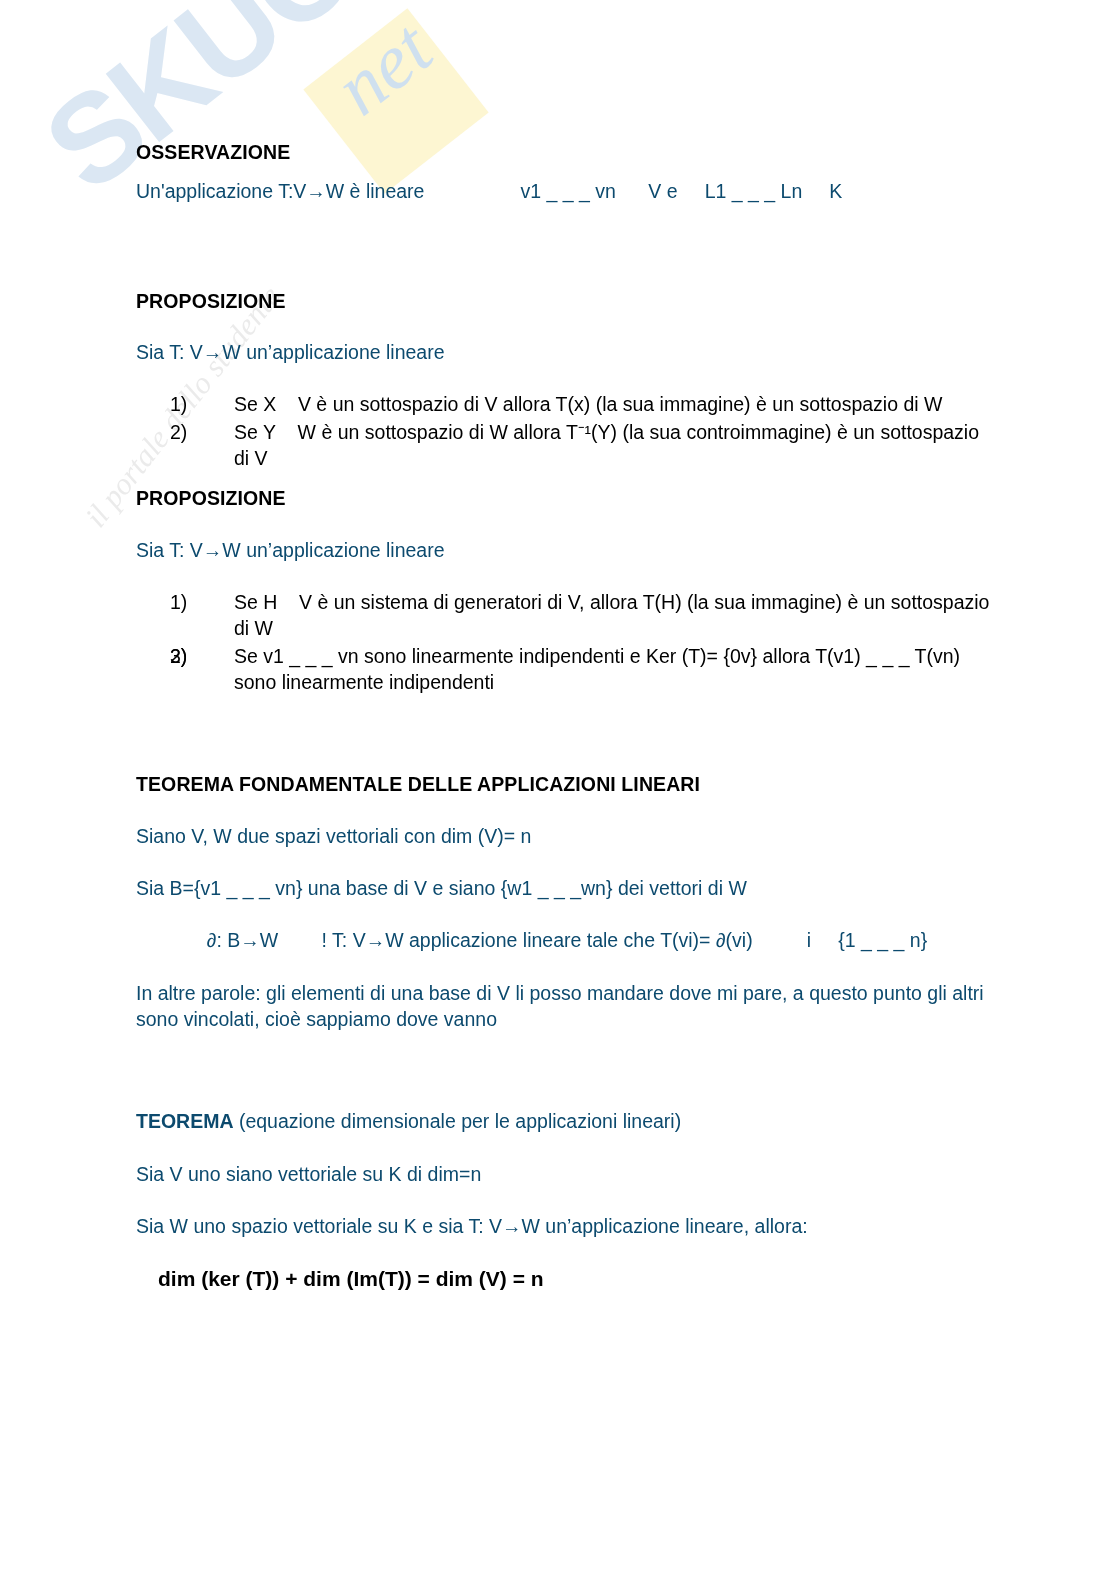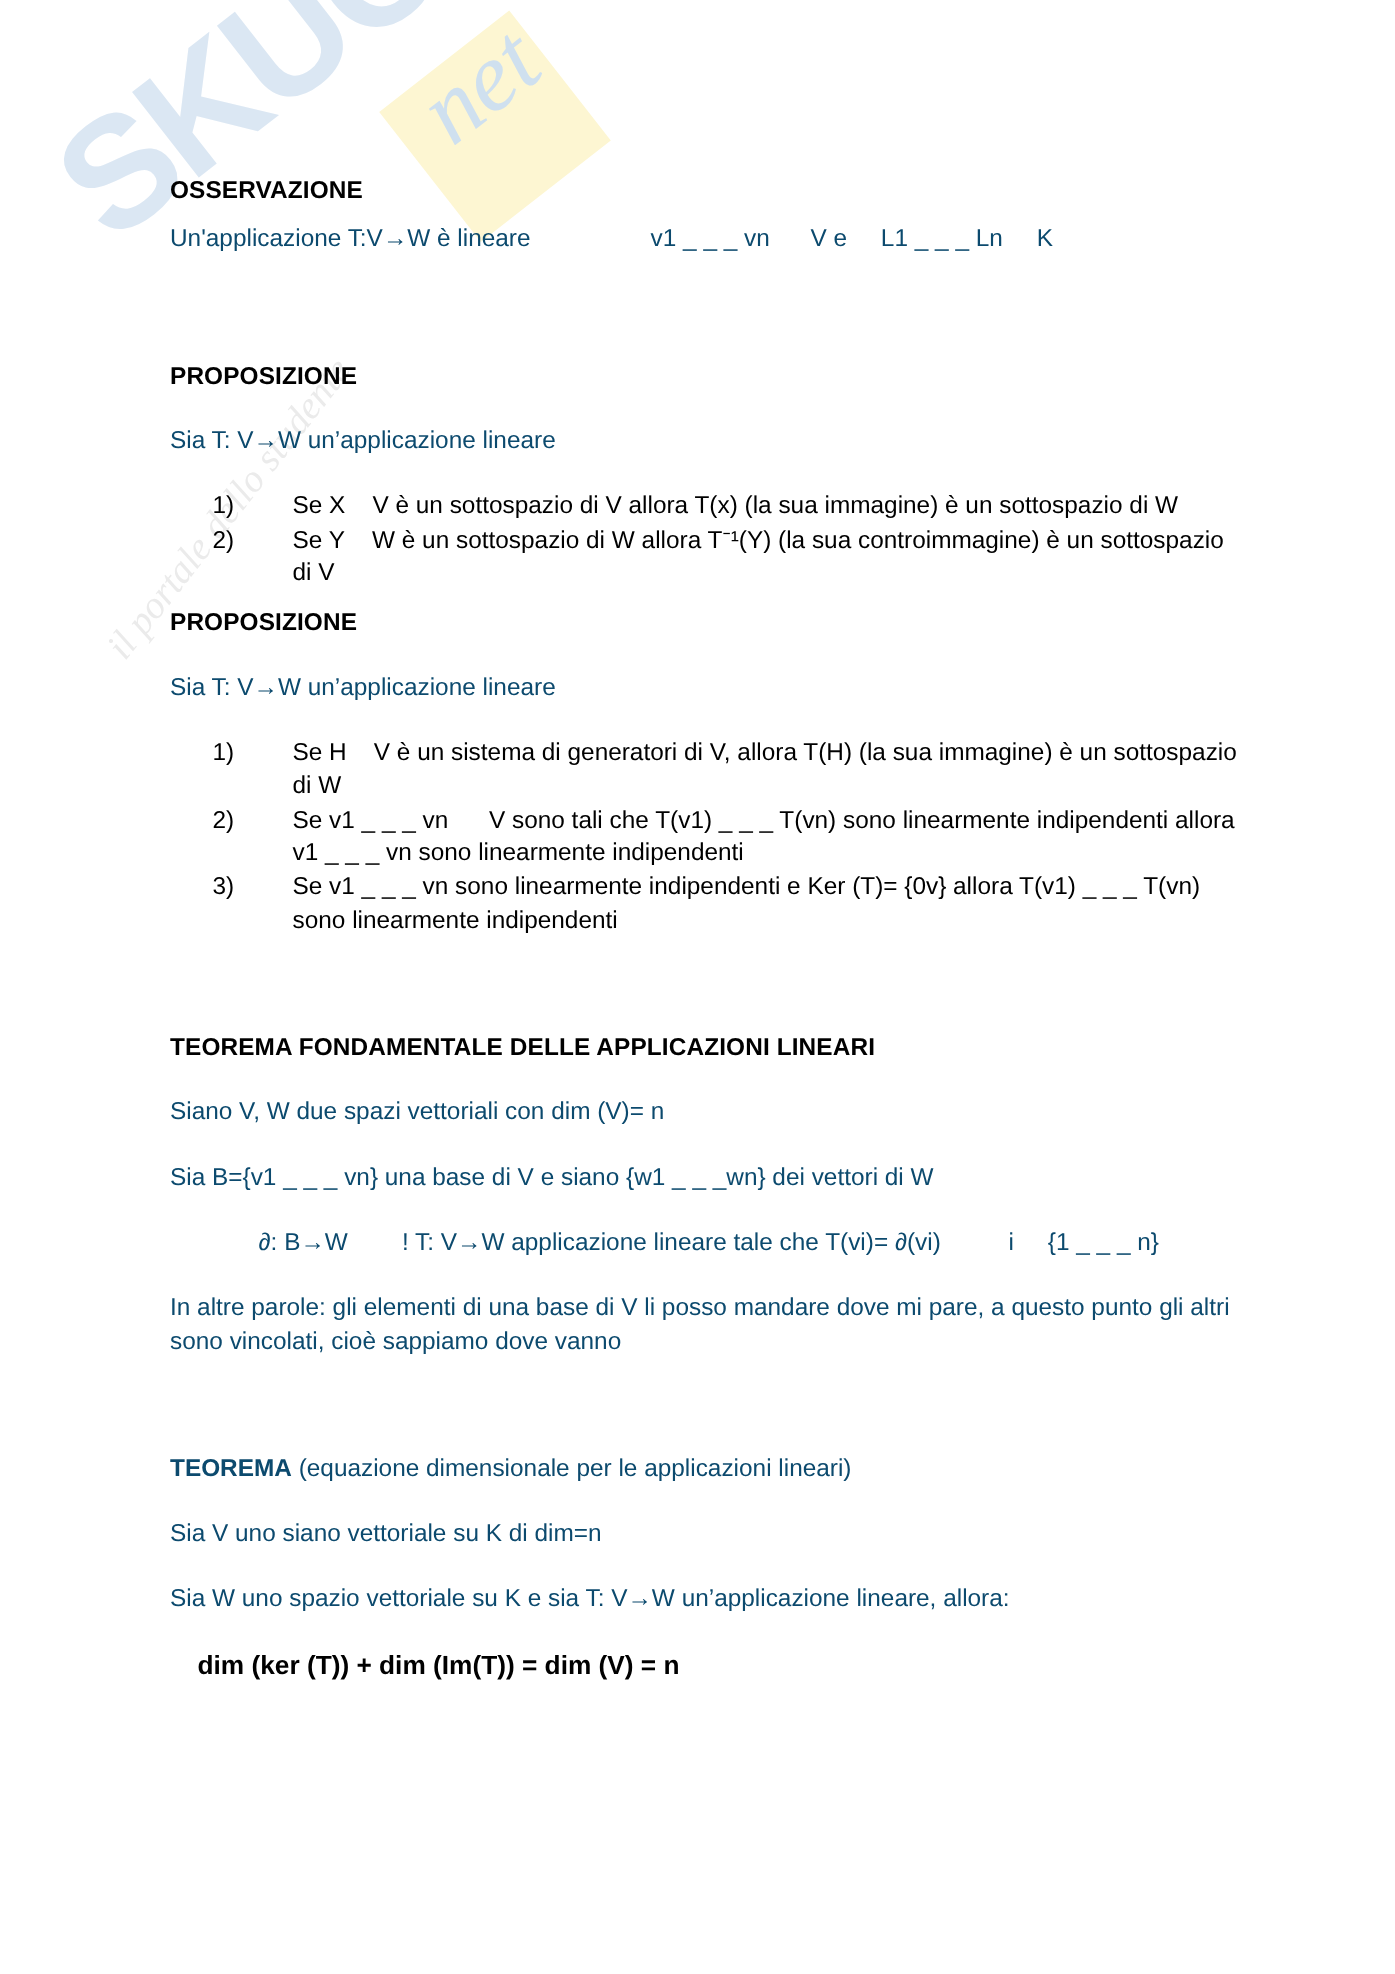--- a/index.html
+++ b/index.html
@@ -183,21 +183,20 @@
     <div class="gap-m"></div>
     <p class="para">Sia T: V→W un’applicazione lineare</p>
     <div class="gap-m"></div>
     <ol class="numlist">
       <li>
         <span class="marker">1)</span>
         <span>Se H&nbsp;&nbsp;&nbsp; V è un sistema di generatori di V, allora T(H) (la sua immagine) è un sottospazio di W</span>
       </li>
       <li>
         <span class="marker">2)</span>
-        <span>Se v1 _ _ _ vn&nbsp;&nbsp;&nbsp;&nbsp;&nbsp; V sono tali che T(v1) _ _ _ T(vn) sono linearmente indipendenti allora v1 _ _ _ vn sono linearmente indipendenti</span>
       </li>
       <li>
         <span class="marker">3)</span>
         <span>Se v1 _ _ _ vn sono linearmente indipendenti e Ker (T)= {0v} allora T(v1) _ _ _ T(vn) sono linearmente indipendenti</span>
       </li>
     </ol>
 
     <div class="gap-xxl"></div>
 
     <h2 class="heading">TEOREMA FONDAMENTALE DELLE APPLICAZIONI LINEARI</h2>

